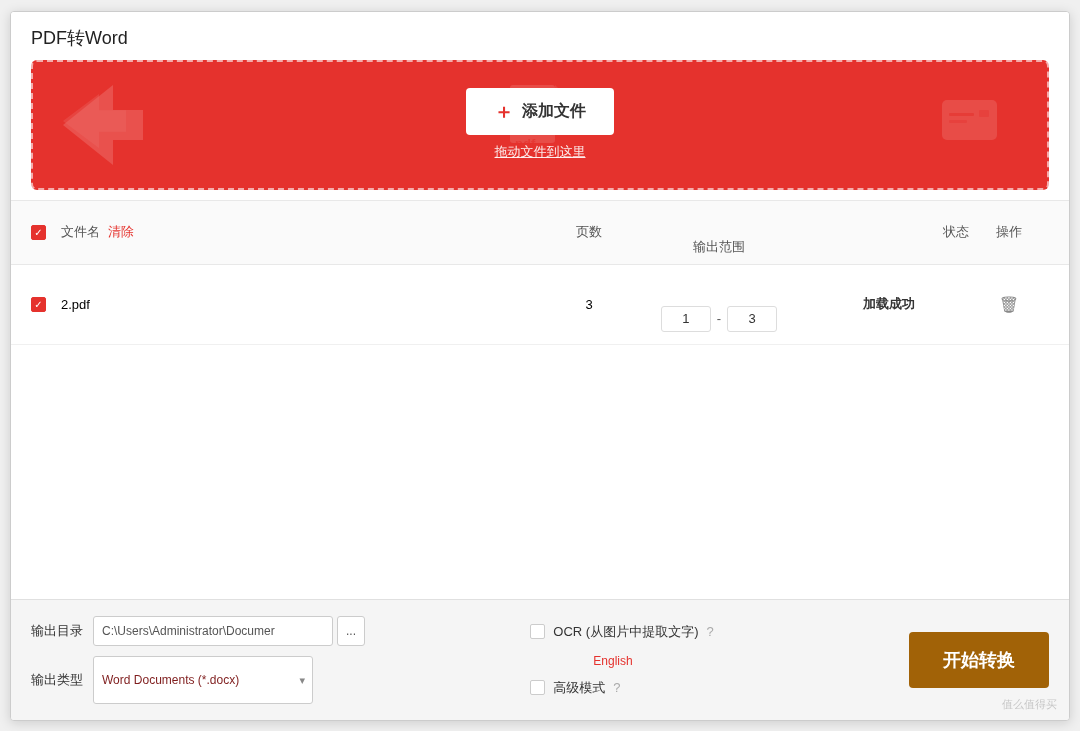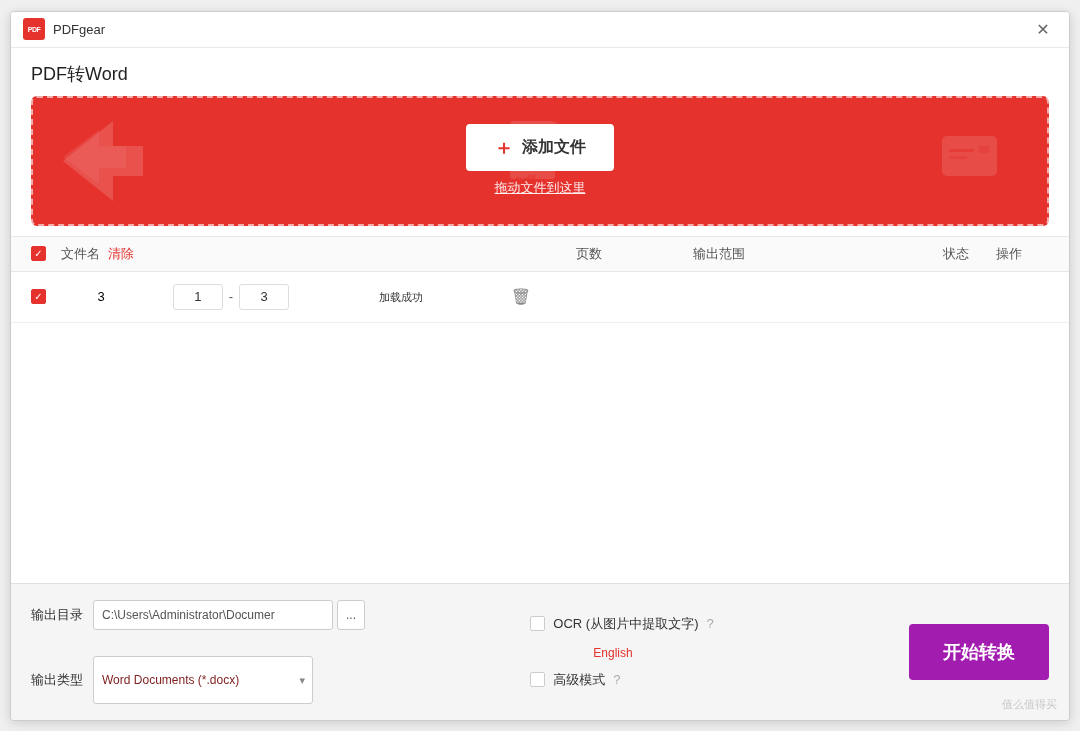--- a/index.html
+++ b/index.html
@@ -167,21 +167,21 @@
       background: #fafafa;
       border-bottom: 1px solid #e8e8e8;
       font-size: 13px;
       color: #555;
       flex-shrink: 0;
     }
 
     .col-check { width: 30px; }
     .col-name { flex: 1; display: flex; align-items: flex-end; gap: 8px; }
     .col-pages { width: 80px; text-align: center; }
-    .col-range { width: 180px; text-align: center; }
+    .col-range { width: 180px; text-align: center; margin-top: 29px; }
     .col-status { width: 160px; text-align: right; }
     .col-action { width: 80px; text-align: center; }
 
     .clear-btn {
       color: #e5322d;
       cursor: pointer;
       background: none;
       border: none;
       font-size: 13px;
     }
@@ -239,21 +239,22 @@
       color: #333;
     }
 
     .range-sep {
       margin: 0 6px;
       color: #555;
     }
 
     .status-success {
       color: #333;
-      font-size: 11px;
+      font-size: 13px;
+      font-weight: bold;
     }
 
     .delete-btn {
       cursor: pointer;
       color: #888;
       font-size: 16px;
       background: none;
       border: none;
       padding: 2px 6px;
     }
@@ -265,21 +266,21 @@
       padding: 16px 20px;
       flex-shrink: 0;
       display: flex;
       align-items: center;
       justify-content: space-between;
     }
 
     .bottom-left {
       display: flex;
       flex-direction: column;
-      gap: 26px;
+      gap: 10px;
     }
 
     .bottom-row {
       display: flex;
       align-items: center;
       gap: 10px;
     }
 
     .bottom-label {
       font-size: 13px;
@@ -382,21 +383,21 @@
       text-decoration: none;
       margin-left: 40px;
     }
 
     .option-help {
       color: #aaa;
       font-size: 13px;
     }
 
     .start-btn {
-      background: #a21caf;
+      background: #a16207;
       color: #fff;
       border: none;
       border-radius: 4px;
       width: 140px;
       height: 56px;
       font-size: 18px;
       font-weight: bold;
       cursor: pointer;
       display: flex;
       align-items: center;
@@ -413,27 +414,20 @@
 
     .window-relative {
       position: relative;
     }
   </style>
 </head>
 <body>
 
 <div class="window window-relative">
 
-  <div class="titlebar">
-    <div class="titlebar-logo">
-      <span style="font-size:7px; font-weight:900; letter-spacing:-0.5px;">PDF</span>
-    </div>
-    <span class="titlebar-title">PDFgear</span>
-    <div class="titlebar-close">✕</div>
-  </div>
 
   <div class="page-title-bar">
     <span class="page-title">PDF转Word</span>
   </div>
 
   <div class="drop-zone">
     <div class="drop-zone-bg">
 
       <svg class="bg-arrow-left" viewBox="0 0 80 80">
         <polygon points="0,40 50,0 50,25 80,25 80,55 50,55 50,80" fill="white" opacity="0.5"></polygon>
@@ -476,20 +470,23 @@
       <div class="col-range">输出范围</div>
       <div class="col-status">状态</div>
       <div class="col-action">操作</div>
     </div>
 
     <div class="table-body">
       <div class="table-row">
         <div class="col-check">
           <div class="checkbox">✓</div>
         </div>
+        <div class="col-name">
+          <span>2.pdf</span>
+        </div>
         <div class="col-pages" style="text-align:center;">3</div>
         <div class="col-range" style="display:flex;align-items:center;justify-content:center;">
           <input class="range-input" type="text" value="1" style="">
           <span class="range-sep">-</span>
           <input class="range-input" type="text" value="3" style="">
         </div>
         <div class="col-status" style="text-align:center;">
           <span class="status-success">加载成功</span>
         </div>
         <div class="col-action" style="text-align:center;">

